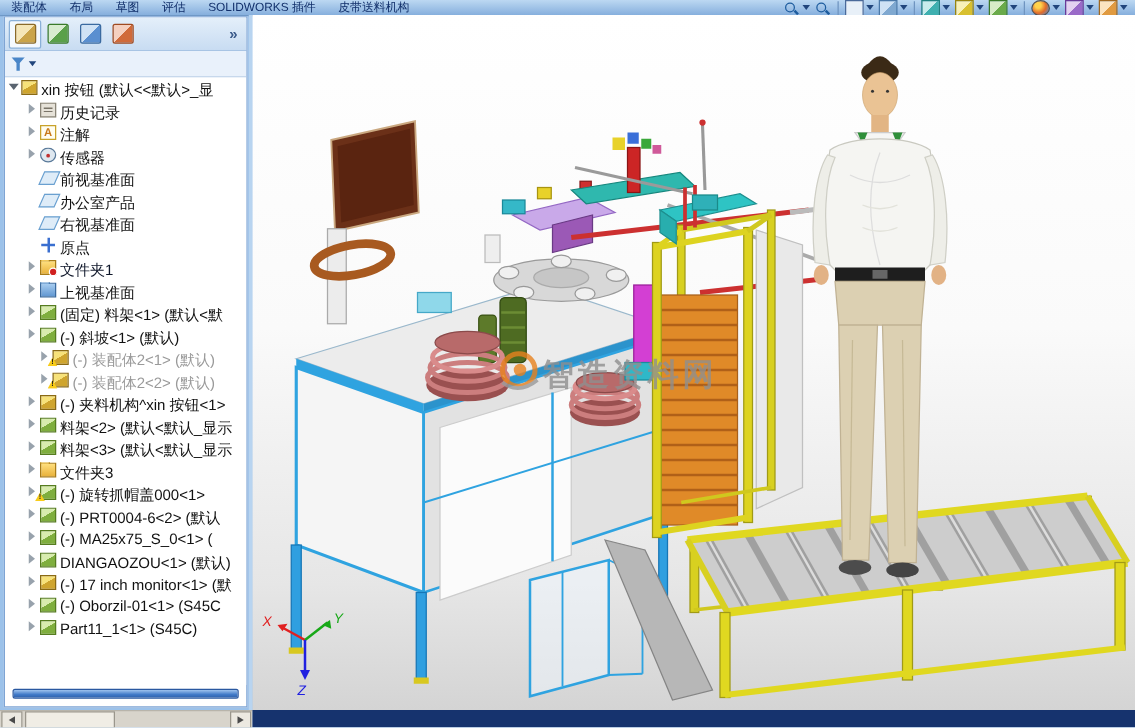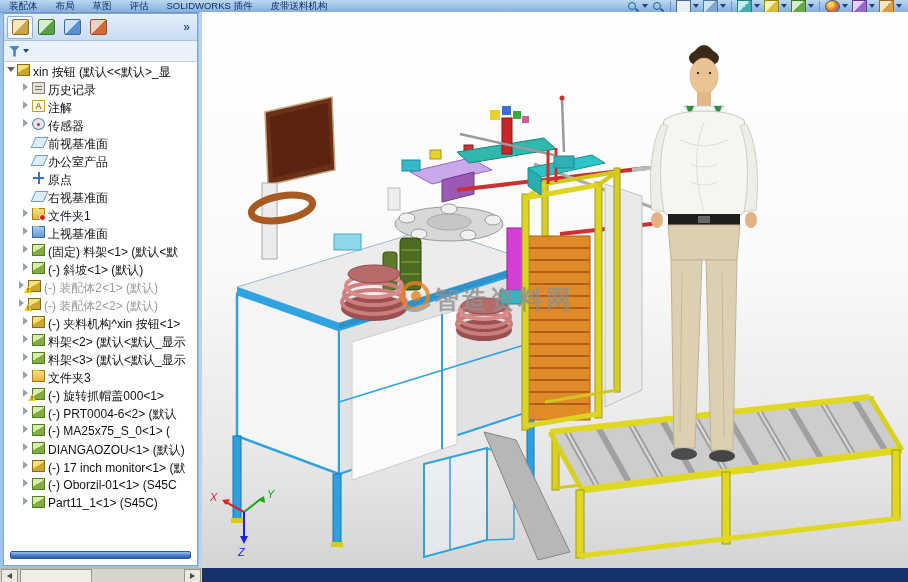--- a/index.html
+++ b/index.html
@@ -40,21 +40,21 @@
   .pt3{background:linear-gradient(135deg,#cfe2f5 50%,#5a8fd0 50%);border:1px solid #3a6aa0;}
   .pt4{background:linear-gradient(135deg,#f5d0c0 50%,#d06a3a 50%);border:1px solid #a04a20;}
   .chev{margin-left:auto;font-size:12px;font-weight:bold;color:#3a5a8a;padding-right:4px;}
   .filter-bar{height:20px;background:#e9f1fb;border-bottom:1px solid #bcd0e8;display:flex;align-items:center;padding:0 5px;flex:none;}
   .funnel{width:11px;height:11px;background:#4a86c8;clip-path:polygon(0 0,100% 0,62% 45%,62% 100%,38% 100%,38% 45%);}
 
   
   .tree{flex:1;overflow:hidden;background:#fff;padding-top:2px;}
   .trow{display:flex;align-items:flex-start;height:18px;padding-left:18px;white-space:nowrap;overflow:hidden;cursor:default;}
   .trow.root{padding-left:3px;}
-  .trow.ind2{padding-left:14px;}
+  .trow.ind2{padding-left:28px;}
   .arr{width:8px;height:10px;margin-right:2px;flex:none;position:relative;}
   .arr::before{content:"";position:absolute;left:1px;top:1px;border-top:4px solid transparent;border-bottom:4px solid transparent;border-left:5px solid #98a2ac;}
   .arr.open::before{border-left:4px solid transparent;border-right:4px solid transparent;border-top:5px solid #5a6470;border-bottom:none;left:0;top:3px;}
   .arr.none::before{display:none;}
   .ti{width:13px;height:12px;margin-right:3px;flex:none;position:relative;box-sizing:border-box;}
   .ti.asm{background:linear-gradient(150deg,#f7e27a 45%,#cfa52e 46%);border:1px solid #8a6a14;}
   .ti.part{background:linear-gradient(150deg,#d8ecae 45%,#7fae3e 46%);border:1px solid #567c20;}
   .ti.folder{background:linear-gradient(#ffdf7e,#e8b23c);border:1px solid #a87c18;}
   .ti.folder::before{content:"";position:absolute;top:-3px;left:-1px;width:6px;height:2px;background:#f0c85a;border:1px solid #a87c18;border-bottom:none;}
   .ti.folder.blue{background:linear-gradient(#a8cdf0,#6298d2);border-color:#3a6a9e;}
@@ -201,27 +201,27 @@
           <i class="ti plane"></i>
           <span class="lbl">前视基准面</span>
         </div>
       <div class="trow">
           <i class="arr none"></i>
           <i class="ti plane"></i>
           <span class="lbl">办公室产品</span>
         </div>
       <div class="trow">
           <i class="arr none"></i>
+          <i class="ti plane"></i>
+          <span class="lbl">右视基准面</span>
+        </div>
+      <div class="trow">
+          <i class="arr none"></i>
           <i class="ti origin"></i>
           <span class="lbl">原点</span>
-        </div>
-      <div class="trow">
-          <i class="arr none"></i>
-          <i class="ti plane"></i>
-          <span class="lbl">右视基准面</span>
         </div>
       <div class="trow orange">
           <i class="arr"></i>
           <i class="ti folder warnf"></i>
           <span class="lbl">文件夹1</span>
         </div>
       <div class="trow">
           <i class="arr"></i>
           <i class="ti folder blue"></i>
           <span class="lbl">上视基准面</span>

